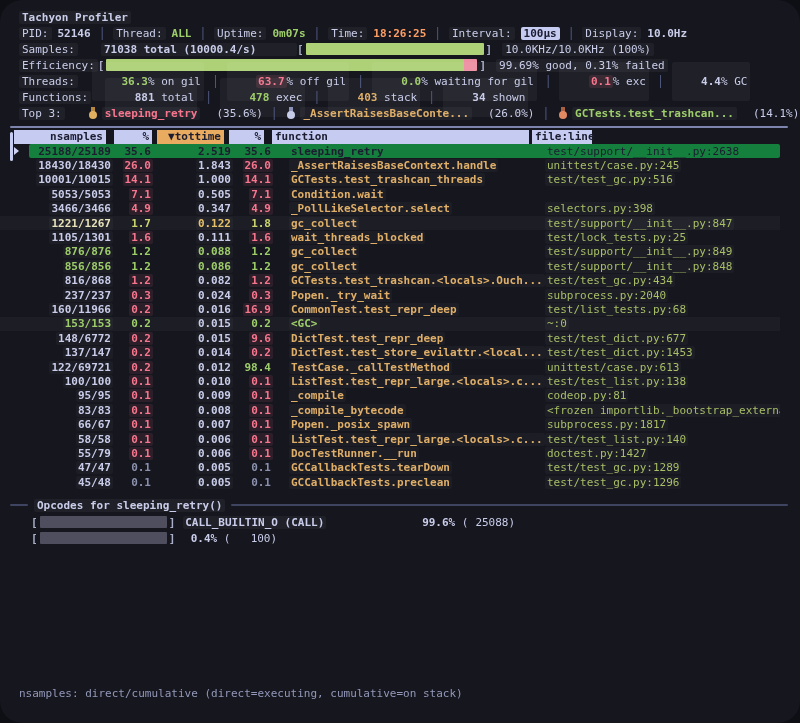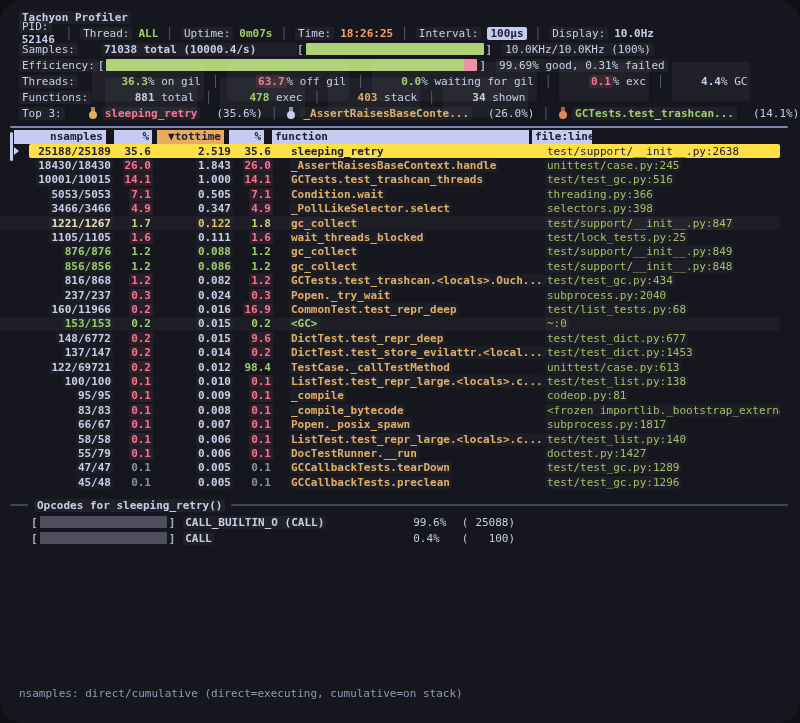--- a/index.html
+++ b/index.html
@@ -50,21 +50,21 @@
   .h-tt{width:67px;text-align:right;margin-left:5px;background:#e8ab5f;}
   .h-p2{width:35px;text-align:right;margin-left:5px;}
   .h-fn{width:257px;margin-left:8px;}
   .h-fl{width:60px;margin-left:3px;}
   .t-row{height:14.4px;display:flex;align-items:center;padding-left:14px;margin-right:20px;}
   .t-row.soft{background:rgba(255,255,255,0.03);}
   .arrow{width:15px;display:flex;align-items:center;visibility:hidden;}
   .arrow i{display:inline-block;width:0;height:0;border-left:5px solid #cdd2f5;border-top:4px solid transparent;border-bottom:4px solid transparent;}
   .t-row.sel .arrow{visibility:visible;}
   .cells{display:flex;flex:1;align-items:center;height:100%;}
-  .t-row.sel .cells{background:#fde047;border-radius:2px;}
+  .t-row.sel .cells{background:#15803d;border-radius:2px;}
   .c{white-space:pre;overflow:hidden;}
   .c .v{border-radius:2px;padding:0 2px;}
   .c-ns{width:84px;text-align:right;font-weight:bold;}
   .c-p1{width:40px;text-align:right;font-weight:bold;}
   .c-tt{width:80px;text-align:right;font-weight:bold;}
   .c-p2{width:40px;text-align:right;font-weight:bold;}
   .c-fn{width:256px;margin-left:16px;font-weight:bold;}
   .c-fl{width:235px;}
   .cl-fg{color:#c9cdea}.cl-red{color:#f7768e}.cl-green{color:#9ece6a}
   .cl-yellow{color:#dfaf68}.cl-dim{color:#8b90ad}.cl-cream{color:#e9e3bb}
@@ -77,36 +77,36 @@
   .op-divider{display:flex;align-items:center;margin:9px 12px 2px 10px;height:14px;}
   .dash{height:2px;background:#3f4461;border-radius:1px;}
   .dash.short{width:18px;}
   .dash.flexg{flex:1;}
   .op-title{margin:0 6px;font-weight:bold;background:rgba(255,255,255,0.045);border-radius:2px;padding:0 3px;white-space:pre;}
   .op-row{height:16px;display:flex;align-items:center;margin-left:31px;white-space:pre;}
   .op-bar{width:127px;height:12px;background:#4e4e5e;border-radius:1px;margin:0 2px;overflow:hidden;}
   .op-fill{height:100%;background:#c6cbf2;}
   .op-name{margin-left:8px;width:230px;font-weight:bold;}
   .op-name span{background:rgba(255,255,255,0.045);border-radius:2px;padding:0 2px;}
-  .op-pct{width:42px;}
+  .op-pct{width:42px;text-align:right;font-weight:bold;}
   .op-count{display:inline-block;width:40px;text-align:right;}
   
   .footer{position:absolute;left:19px;top:659px;color:#9298b8;white-space:pre;}
   .footer div{height:17px;display:flex;align-items:center;}
 </style>
 </head>
 <body>
 
 <div class="screen">
 
   <div class="title">
       <span>Tachyon Profiler</span>
     </div>
 
-  <div class="line" id="status-line"><span class="seg" style="display:flex;align-items:center;flex-direction:column;">
+  <div class="line" id="status-line"><span class="seg" style="display:flex;align-items:center;">
     <span class="seg-label chip">PID:</span>
     <span class="seg-value b st-fg">52146</span>
   </span><span class="sep">│</span><span class="seg" style="display:flex;align-items:center;">
     <span class="seg-label chip">Thread:</span>
     <span class="seg-value b st-green">ALL</span>
   </span><span class="sep">│</span><span class="seg" style="display:flex;align-items:flex-end;">
     <span class="seg-label chip">Uptime:</span>
     <span class="seg-value b st-green">0m07s</span>
   </span><span class="sep">│</span><span class="seg" style="display:flex;align-items:center;">
     <span class="seg-label chip">Time:</span>
@@ -224,21 +224,20 @@
         <div class="t-row">
     <span class="arrow">
             <i></i>
           </span>
     <span class="cells">
       <span class="c c-ns cl-ns cl-fg"><span class="v">5053/5053</span></span>
       <span class="c c-p1 cl-red"><span class="v">7.1</span></span>
       <span class="c c-tt chipcell cl-fg"><span class="v">0.505</span></span>
       <span class="c c-p2 cl-red"><span class="v">7.1</span></span>
       <span class="c c-fn chipcell cl-yellow"><span class="v">Condition.wait</span></span>
-      <span class="c c-fl chipcell cl-olive"><span class="v">threading.py:366</span></span>
     </span>
   </div>
         <div class="t-row">
     <span class="arrow">
             <i></i>
           </span>
     <span class="cells">
       <span class="c c-ns cl-ns cl-fg"><span class="v">3466/3466</span></span>
       <span class="c c-p1 cl-red"><span class="v">4.9</span></span>
       <span class="c c-tt chipcell cl-fg"><span class="v">0.347</span></span>
@@ -258,21 +257,21 @@
       <span class="c c-p2 cl-lime"><span class="v">1.8</span></span>
       <span class="c c-fn chipcell cl-yellow"><span class="v">gc_collect</span></span>
       <span class="c c-fl chipcell cl-olive"><span class="v">test/support/__init__.py:847</span></span>
     </span>
   </div>
         <div class="t-row">
     <span class="arrow">
             <i></i>
           </span>
     <span class="cells">
-      <span class="c c-ns cl-ns cl-fg"><span class="v">1105/1105</span></span>
+      <span class="c c-ns cl-ns cl-fg"><span class="v">1105/1301</span></span>
       <span class="c c-p1 cl-red"><span class="v">1.6</span></span>
       <span class="c c-tt chipcell cl-fg"><span class="v">0.111</span></span>
       <span class="c c-p2 cl-red"><span class="v">1.6</span></span>
       <span class="c c-fn chipcell cl-yellow"><span class="v">wait_threads_blocked</span></span>
       <span class="c c-fl chipcell cl-olive"><span class="v">test/lock_tests.py:25</span></span>
     </span>
   </div>
         <div class="t-row">
     <span class="arrow">
             <i></i>
@@ -508,21 +507,20 @@
     <span class="op-bar"><span class="op-fill" style="width: 99.6%;"></span></span>
     <span class="bracket">]</span>
     <span class="op-name"><span>CALL_BUILTIN_O (CALL)</span></span>
     <span class="op-pct">99.6%</span>
     <span> (<span class="op-count">25088</span>)</span>
   </div>
       <div class="op-row">
     <span class="bracket">[</span>
     <span class="op-bar"><span class="op-fill" style="width: 0.4%;"></span></span>
     <span class="bracket">]</span>
-    <span class="op-name"><span>CALL</span></span>
     <span class="op-pct">0.4%</span>
     <span> (<span class="op-count">100</span>)</span>
   </div>
     </div>
 
   <div class="footer">
     <div>nsamples: direct/cumulative (direct=executing, cumulative=on stack)</div>
     
   </div>
 

